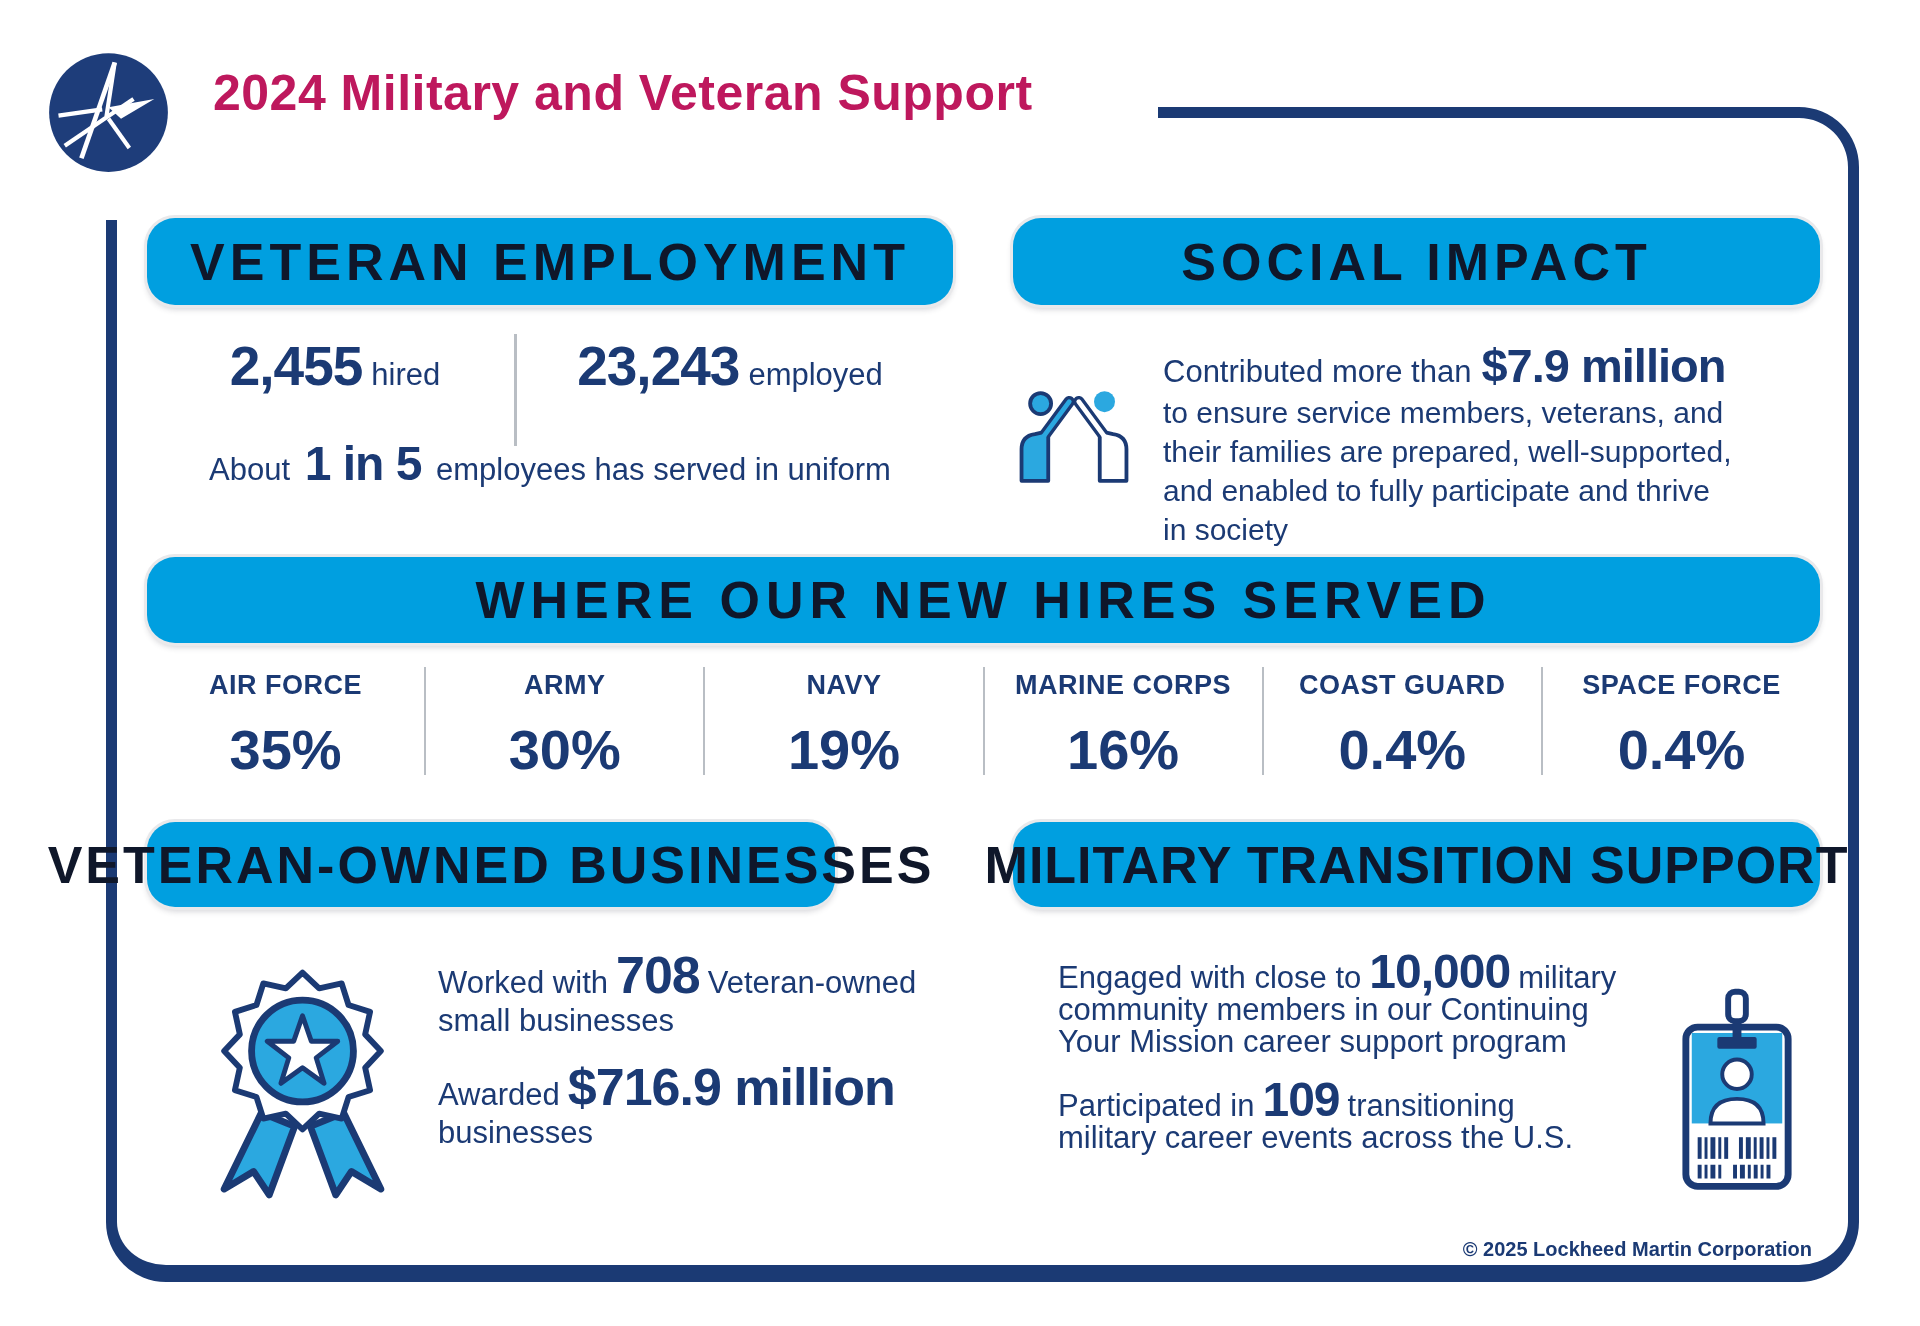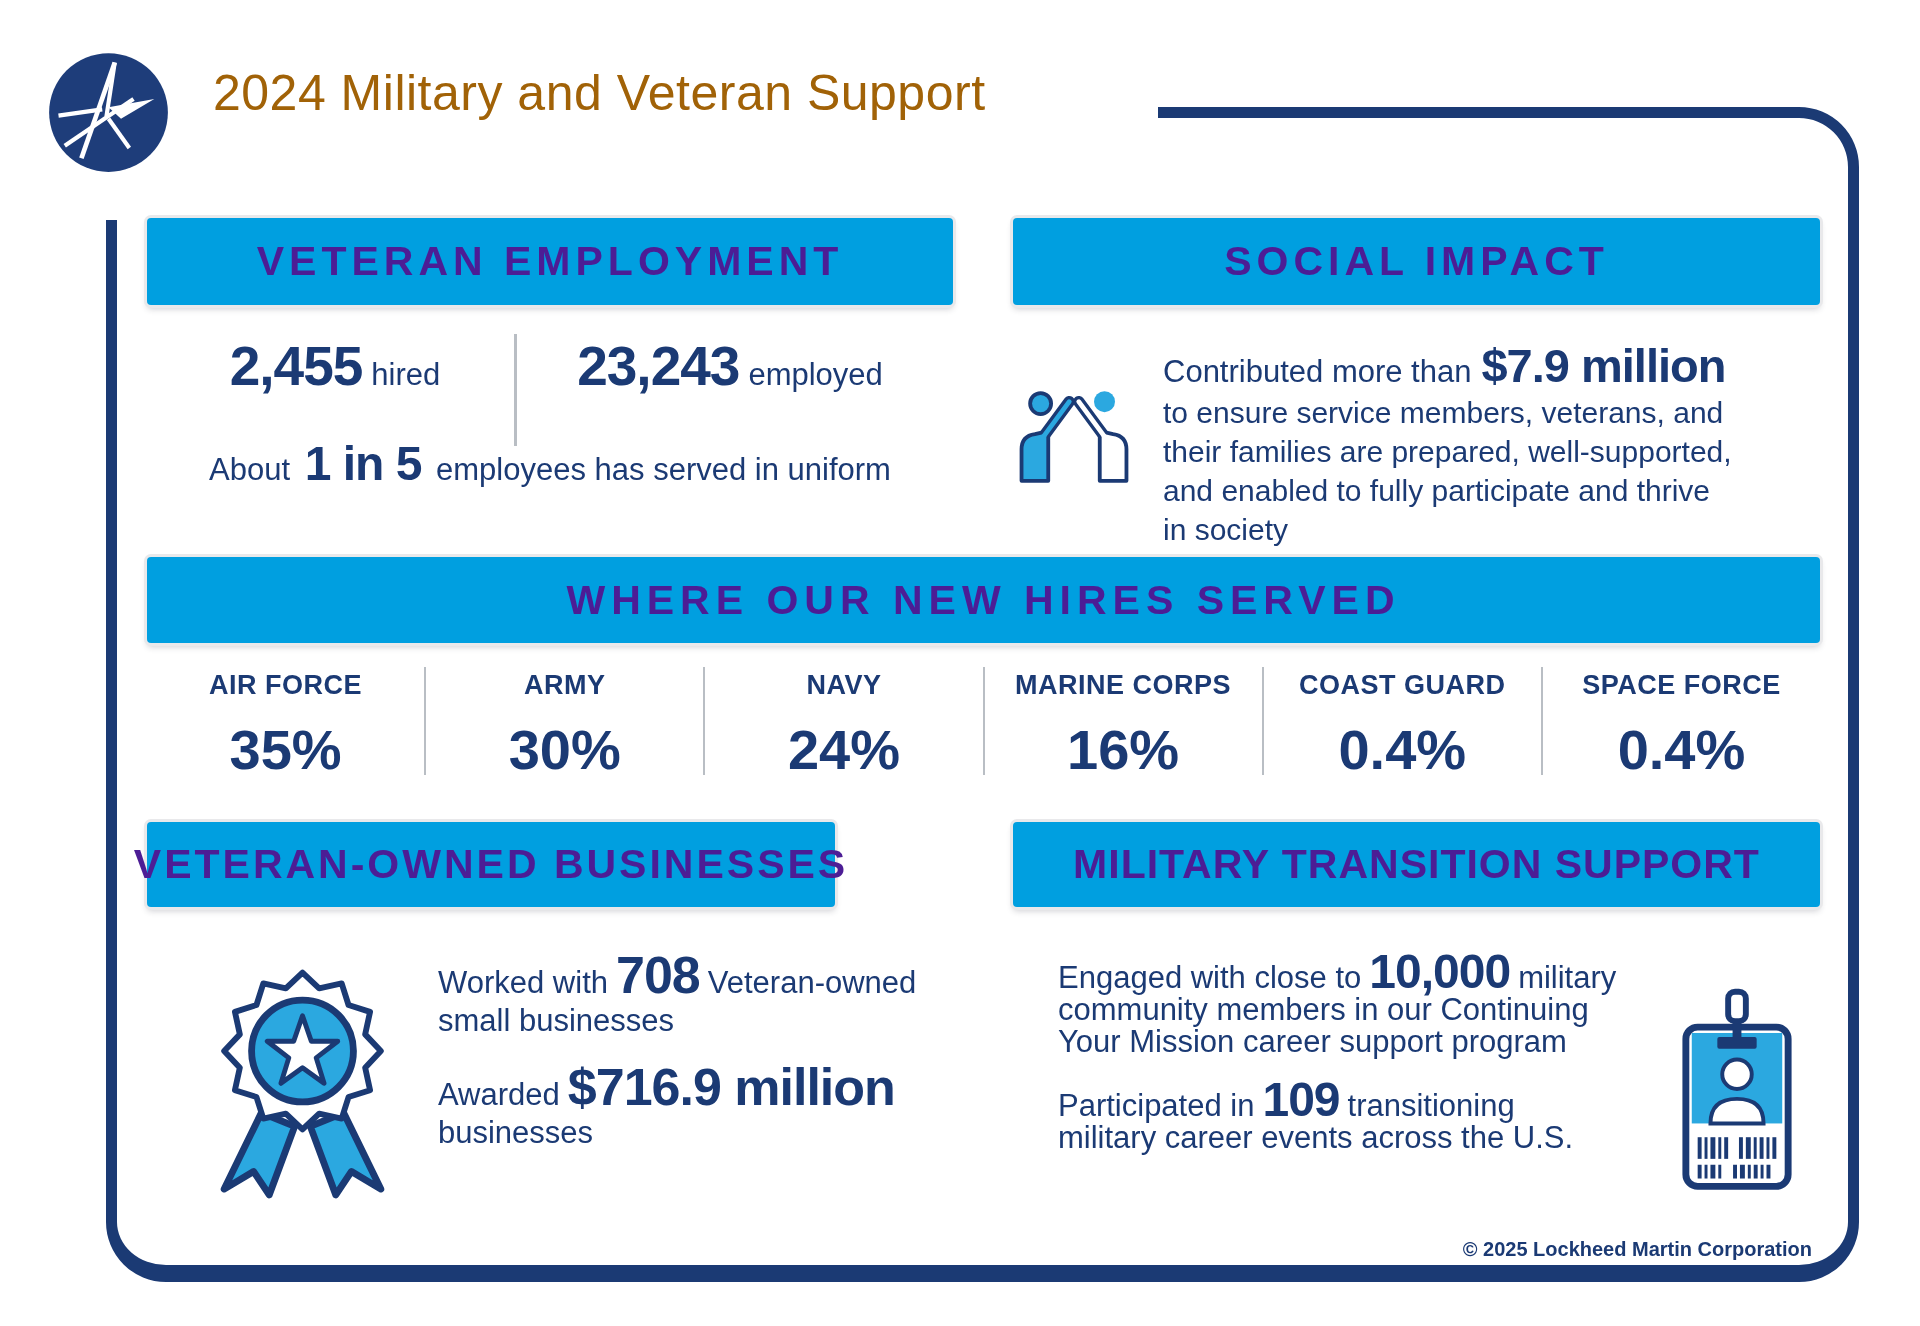--- a/index.html
+++ b/index.html
@@ -14,27 +14,27 @@
     border-radius:60px;z-index:1;
   }
   .patch{position:absolute;background:#fff;z-index:2;}
   .patch-top{left:96px;top:100px;width:1062px;height:34px;}
   .patch-corner{left:96px;top:100px;width:80px;height:80px;}
   .patch-left{left:96px;top:100px;width:36px;height:120px;}
   
   .logo{position:absolute;left:46px;top:50px;width:125px;height:125px;z-index:4;}
   .page-title{
     position:absolute;left:213px;top:64px;z-index:4;
-    font-size:50px;font-weight:400;letter-spacing:.5px;color:#a16207;white-space:nowrap;
+    font-size:50px;font-weight:700;letter-spacing:.5px;color:#be185d;white-space:nowrap;
   }
   
   .bar{
-    position:absolute;z-index:3;background:#009FE0;border-radius:4px;
+    position:absolute;z-index:3;background:#009FE0;border-radius:28px;
     display:flex;align-items:center;justify-content:center;
-    color:#4c1d95;font-weight:700;font-size:41px;letter-spacing:5px;white-space:nowrap;
+    color:#0f172a;font-weight:700;font-size:52px;letter-spacing:5px;white-space:nowrap;
     box-shadow:0 0 0 3px #e9e9eb, 0 4px 6px rgba(40,40,60,.22);
   }
   #bar-ve{left:147px;top:218px;width:806px;height:87px;}
   #bar-si{left:1013px;top:218px;width:807px;height:87px;}
   #bar-wh{left:147px;top:557px;width:1673px;height:86px;letter-spacing:6px;}
   #bar-vo{left:147px;top:822px;width:688px;height:85px;letter-spacing:3px;}
   #bar-mt{left:1013px;top:822px;width:807px;height:85px;letter-spacing:1px;}
   
   .abs{position:absolute;z-index:3;}
   .big{font-weight:700;letter-spacing:-1px;}
@@ -143,21 +143,21 @@
       <div class="hire-pct">35%</div>
     </div>
     <div class="vdiv"></div>
     <div class="hire-col">
       <div class="hire-branch">ARMY</div>
       <div class="hire-pct">30%</div>
     </div>
     <div class="vdiv"></div>
     <div class="hire-col">
       <div class="hire-branch">NAVY</div>
-      <div class="hire-pct">24%</div>
+      <div class="hire-pct">19%</div>
     </div>
     <div class="vdiv"></div>
     <div class="hire-col">
       <div class="hire-branch">MARINE CORPS</div>
       <div class="hire-pct">16%</div>
     </div>
     <div class="vdiv"></div>
     <div class="hire-col">
       <div class="hire-branch">COAST GUARD</div>
       <div class="hire-pct">0.4%</div>

